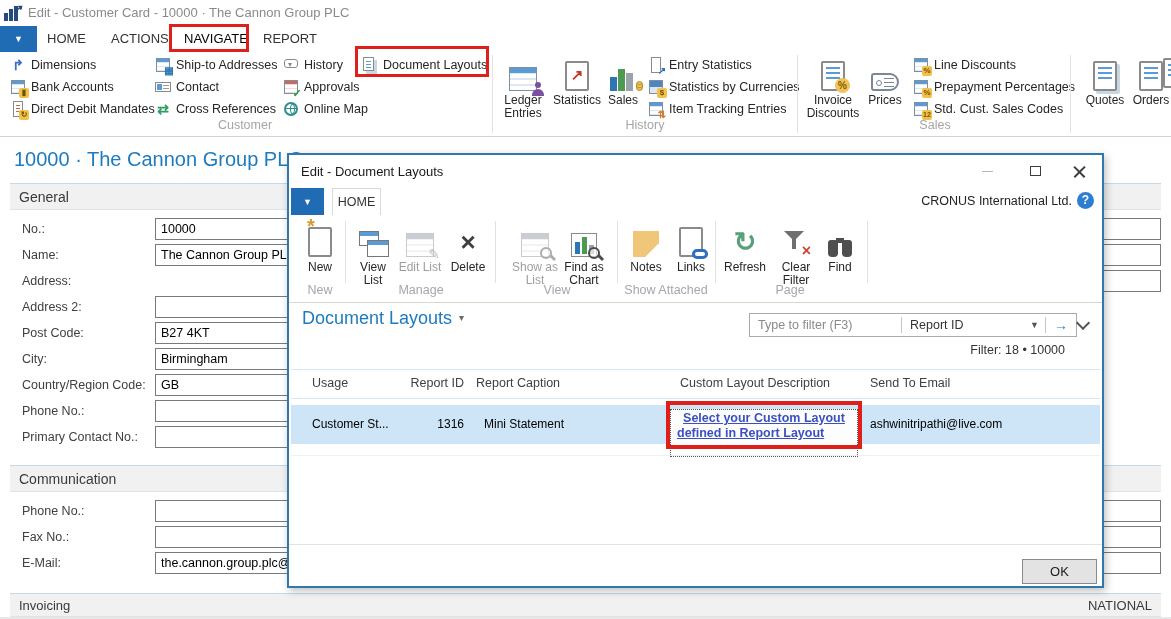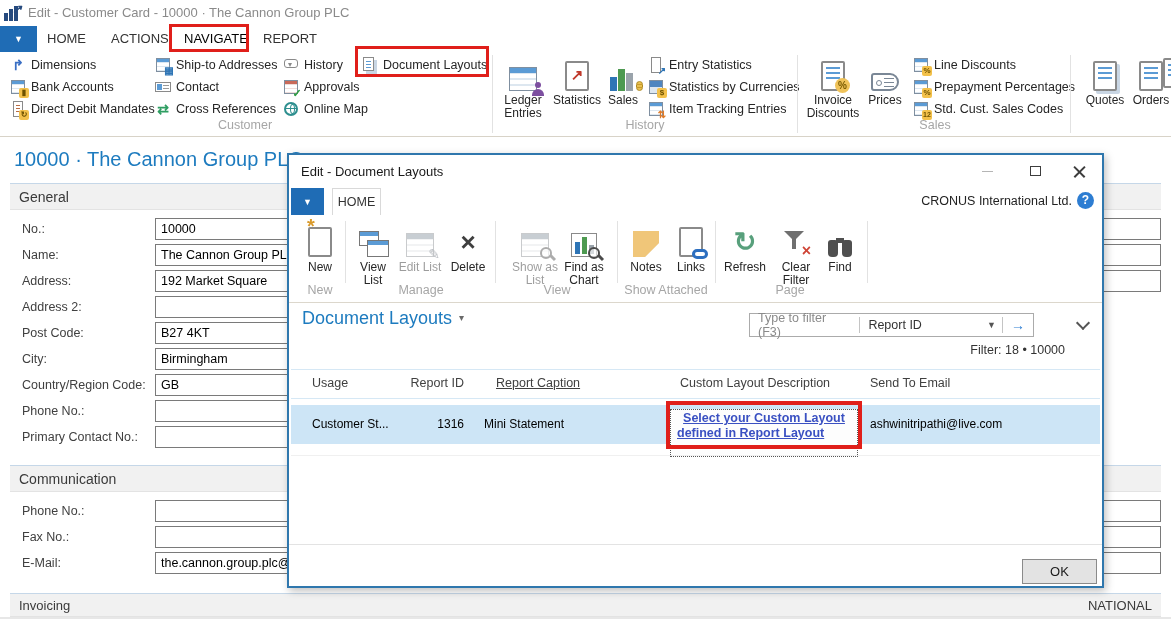--- a/index.html
+++ b/index.html
@@ -120,21 +120,21 @@
   .close-x::before { transform:rotate(45deg); } .close-x::after { transform:rotate(-45deg); }
   .dlg-tab { position:absolute; left:43px; top:33px; width:49px; height:27px; background:#fff;
       border:1px solid #d9d9d9; border-bottom:none; font-size:12.5px; color:#333; display:flex; align-items:center; justify-content:center; }
   .helpq { position:absolute; width:17px; height:17px; border-radius:50%; background:#2d7dd2; color:#fff; font-size:12px; font-weight:bold; text-align:center; line-height:17px; }
   .dbtn { position:absolute; top:64px; text-align:center; font-size:12px; line-height:13px; color:#262626; }
   .dbtn .bi { height:38px; display:flex; align-items:flex-end; justify-content:center; margin-bottom:4px; }
   .dsep { position:absolute; top:66px; height:62px; width:1px; background:#e2e2e2; }
   .dgrouplabel { position:absolute; top:128px; font-size:12.5px; color:#a6a6a6; text-align:center; white-space:nowrap; }
   .dlg-heading { position:absolute; left:13px; top:153px; font-size:18px; color:#1d7bbf; white-space:nowrap; }
   .caret-dn { display:inline-block; font-size:10px; color:#6a6a6a; vertical-align:3px; margin-left:7px; }
-  .filterbox { position:absolute; left:460px; top:158px; width:285px; height:24px; border:1px solid #ababab; background:#fff; display:flex; align-items:center; font-size:12.5px; }
+  .filterbox { position:absolute; left:460px; top:158px; width:328px; height:24px; border:1px solid #ababab; background:#fff; display:flex; align-items:center; font-size:12.5px; }
   .chev { position:absolute; width:10px; height:10px; border-right:2px solid #555; border-bottom:2px solid #555; transform:rotate(45deg); }
   .thead-cell { position:absolute; top:221px; font-size:12.5px; color:#404040; white-space:nowrap; }
   .selrow { position:absolute; left:2px; right:2px; top:250px; height:39px; background:#cde5f6; }
   .cell { position:absolute; font-size:12px; color:#000; white-space:nowrap; }
   .custcell { position:absolute; left:381px; top:254px; width:188px; height:48px; background:#fdfdfd; border:1px dotted #555; padding:1px 6px; }
   .custcell div { font-size:12.5px; font-weight:bold; color:#3a50c2; text-decoration:underline; white-space:nowrap; line-height:15px; }
   .okbtn { position:absolute; left:733px; top:404px; width:75px; height:25px; background:#e3e3e3; border:1px solid #8a8a8a;
       font-size:13px; color:#1a1a1a; display:flex; align-items:center; justify-content:center; }
 
   
@@ -358,21 +358,20 @@
 
   <div class="abs secbar" style="left:10px; top:183px; width:1151px; height:27px;">
     <span>General</span>
   </div>
 
   <div class="abs flabel" style="left:22px; top:222px;">No.:</div>
   <div class="abs finput" style="left:155px; top:218px; width:250px; height:22px;">10000</div>
   <div class="abs flabel" style="left:22px; top:248px;">Name:</div>
   <div class="abs finput" style="left:155px; top:244px; width:250px; height:22px;">The Cannon Group PLC</div>
   <div class="abs flabel" style="left:22px; top:274px;">Address:</div>
-  <div class="abs finput" style="left:155px; top:270px; width:250px; height:22px;">192 Market Square</div>
   <div class="abs flabel" style="left:22px; top:300px;">Address 2:</div>
   <div class="abs finput" style="left:155px; top:296px; width:250px; height:22px;"></div>
   <div class="abs flabel" style="left:22px; top:326px;">Post Code:</div>
   <div class="abs finput" style="left:155px; top:322px; width:250px; height:22px;">B27 4KT</div>
   <div class="abs flabel" style="left:22px; top:352px;">City:</div>
   <div class="abs finput" style="left:155px; top:348px; width:250px; height:22px;">Birmingham</div>
   <div class="abs flabel" style="left:22px; top:378px;">Country/Region Code:</div>
   <div class="abs finput" style="left:155px; top:374px; width:250px; height:22px;">GB</div>
   <div class="abs flabel" style="left:22px; top:404px;">Phone No.:</div>
   <div class="abs finput" style="left:155px; top:400px; width:250px; height:22px;"></div>
@@ -536,21 +535,21 @@
       <span style="color:#555; font-size:9px; margin-right:6px;">▼</span>
       <span style="width:1px; height:16px; background:#c4c4c4;"></span>
       <span style="color:#2d7dd2; font-size:14px; font-weight:bold; padding:0 8px;">→</span>
     </div>
     <span class="chev" style="right:14px; top:163px;"></span>
     <div class="abs" style="right:37px; top:188px; font-size:12.5px; color:#333;">Filter: 18 • 10000</div>
 
     <div class="abs" style="left:2px; right:2px; top:214px; height:1px; background:#d6e8f5;"></div>
     <div class="thead-cell" style="left:23px;">Usage</div>
     <div class="thead-cell" style="left:100px; width:75px; text-align:right;">Report ID</div>
-    <div class="thead-cell" style="left:207px;text-decoration:underline;">Report Caption</div>
+    <div class="thead-cell" style="left:187px;">Report Caption</div>
     <div class="thead-cell" style="left:391px;">Custom Layout Description</div>
     <div class="thead-cell" style="left:581px;">Send To Email</div>
     <div class="abs" style="left:2px; right:2px; top:243px; height:1px; background:#d6e8f5;"></div>
 
     <div class="selrow"></div>
     <div class="cell" style="left:23px; top:262px;">Customer St...</div>
     <div class="cell" style="left:100px; top:262px; width:75px; text-align:right;">1316</div>
     <div class="cell" style="left:195px; top:262px;">Mini Statement</div>
     <div class="custcell">
       <div style="text-align:center;">Select your Custom Layout</div>

